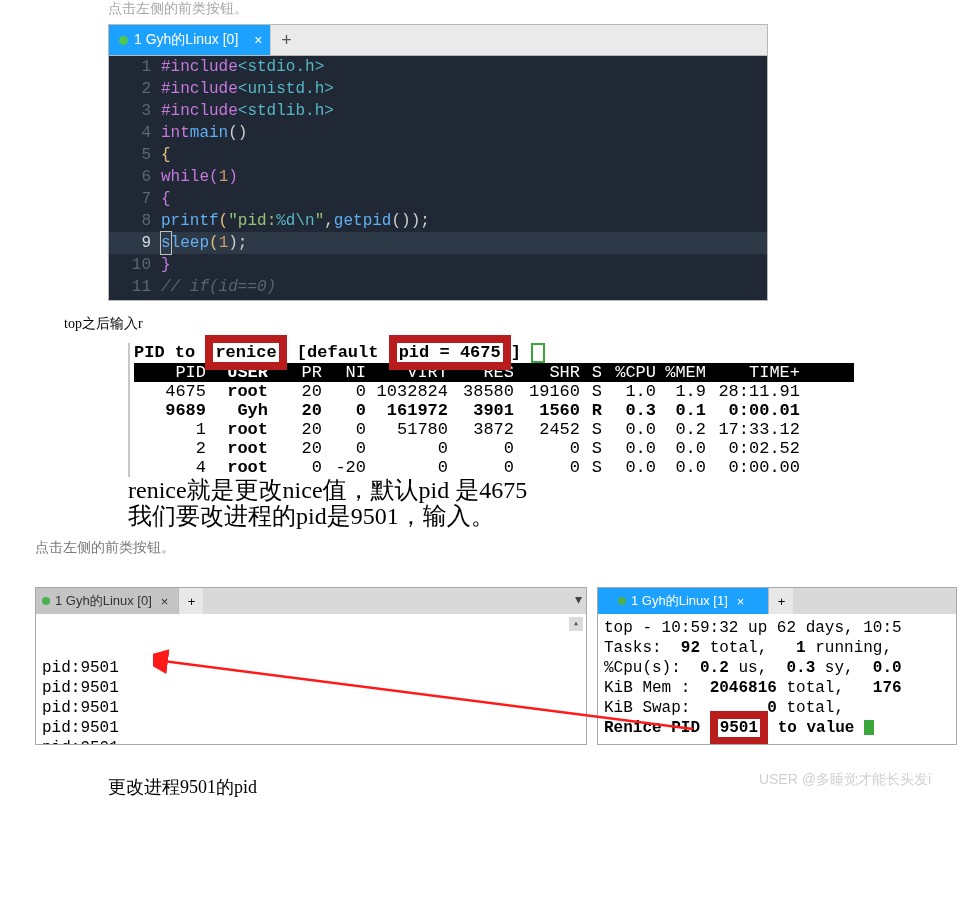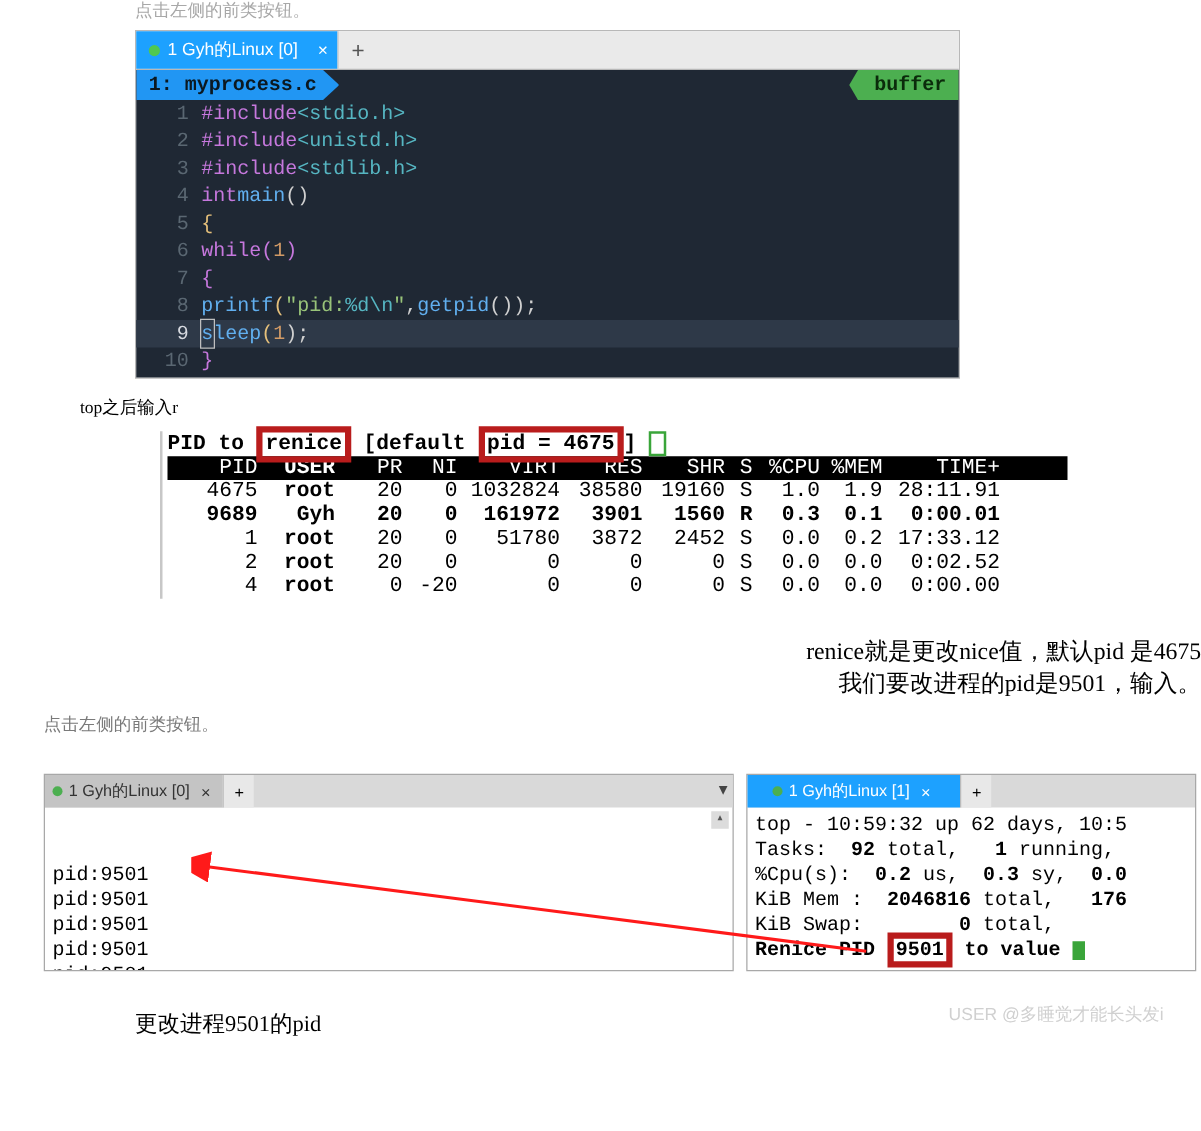--- a/index.html
+++ b/index.html
@@ -108,45 +108,43 @@
 
 .caption {
   font-family: serif;
   font-size: 14px;
   margin-left: 64px;
   margin-top: 14px;
   margin-bottom: 10px;
 }
 .caption2 {
   font-family: serif;
-  font-size: 19px;
+  font-size: 24px;
   margin-left: 128px;
-  margin-top: 30px;
   line-height: 26px;
-  text-align: right;
 }
 .caption3 {
   font-family: serif;
   font-size: 18px;
   margin-left: 108px;
   margin-top: 30px;
 }
 
 .top-block {
   margin-left: 128px;
   width: 720px;
   border-left: 2px solid #c7c7c7;
   font-family: "Courier New", monospace;
   font-size: 17px;
   padding-left: 4px;
   position: relative;
 }
 .top-prompt { position: relative; }
 .orange-box {
-  border: 5px solid #b91c1c;
+  border: 8px solid #b91c1c;
   padding: 0 2px;
   text-align: right;
 }
 .green-cursor {
   display: inline-block;
   width: 10px;
   height: 16px;
   border: 2px solid #3aa53a;
   background: #fff;
   vertical-align: middle;
@@ -277,34 +275,31 @@
 <div class="editor-window">
   <div class="tab-bar">
     <div class="tab-active">
       <span class="tab-dot"></span>
       <span>1 Gyh的Linux [0]</span>
       <span class="tab-close">×</span>
     </div>
     <div class="tab-new">+</div>
   </div>
   <div class="code-area">
-    <div class="code-header">
-      <span class="filename-badge"><span class="num">1:</span> <span>myprocess.c</span></span>
-      <span class="buffer-badge">buffer</span>
-    </div>
     <div class="code-line"><span class="gutter">1</span><span class="kw-pre">#include</span><span class="kw-inc">&lt;stdio.h&gt;</span></div>
     <div class="code-line"><span class="gutter">2</span><span class="kw-pre">#include</span><span class="kw-inc">&lt;unistd.h&gt;</span></div>
     <div class="code-line"><span class="gutter">3</span><span class="kw-pre">#include</span><span class="kw-inc">&lt;stdlib.h&gt;</span></div>
     <div class="code-line"><span class="gutter">4</span><span class="kw-type">int</span> <span class="fn">main</span><span>()</span></div>
     <div class="code-line"><span class="gutter">5</span><span class="brace">{</span></div>
     <div class="code-line"><span class="gutter">6</span>  <span class="kw-while">while</span><span class="brace2">(</span><span style="color:#d19a66">1</span><span class="brace2">)</span></div>
     <div class="code-line"><span class="gutter">7</span>  <span class="brace2">{</span></div>
     <div class="code-line"><span class="gutter">8</span>    <span class="fn">printf</span><span class="brace">(</span><span class="str">"pid:</span><span class="esc">%d</span><span class="esc">\n</span><span class="str">"</span><span>,</span><span class="fn">getpid</span><span>());</span></div>
     <div class="code-line line-cursor"><span class="gutter sel">9</span>    <span class="cursor-box"><span class="fn">s</span></span><span class="fn">leep</span><span class="brace">(</span><span style="color:#d19a66">1</span><span>);</span></div>
     <div class="code-line"><span class="gutter">10</span>  <span class="brace2">}</span></div>
+    <div class="code-line"><span class="gutter">11</span>  <span class="cmt">// if(id==0)</span></div>
   </div>
 </div>
 
 <div class="caption">top之后输入r</div>
 
 <div class="top-block">
   <div class="top-prompt">
     <b><span>PID to </span></b><span class="orange-box"><b>renice</b></span><b><span> [default </span></b><span class="orange-box"><b>pid = 4675</b></span><b>] </b><span class="green-cursor"></span>
   </div>
   <div class="proc-table-hdr">

